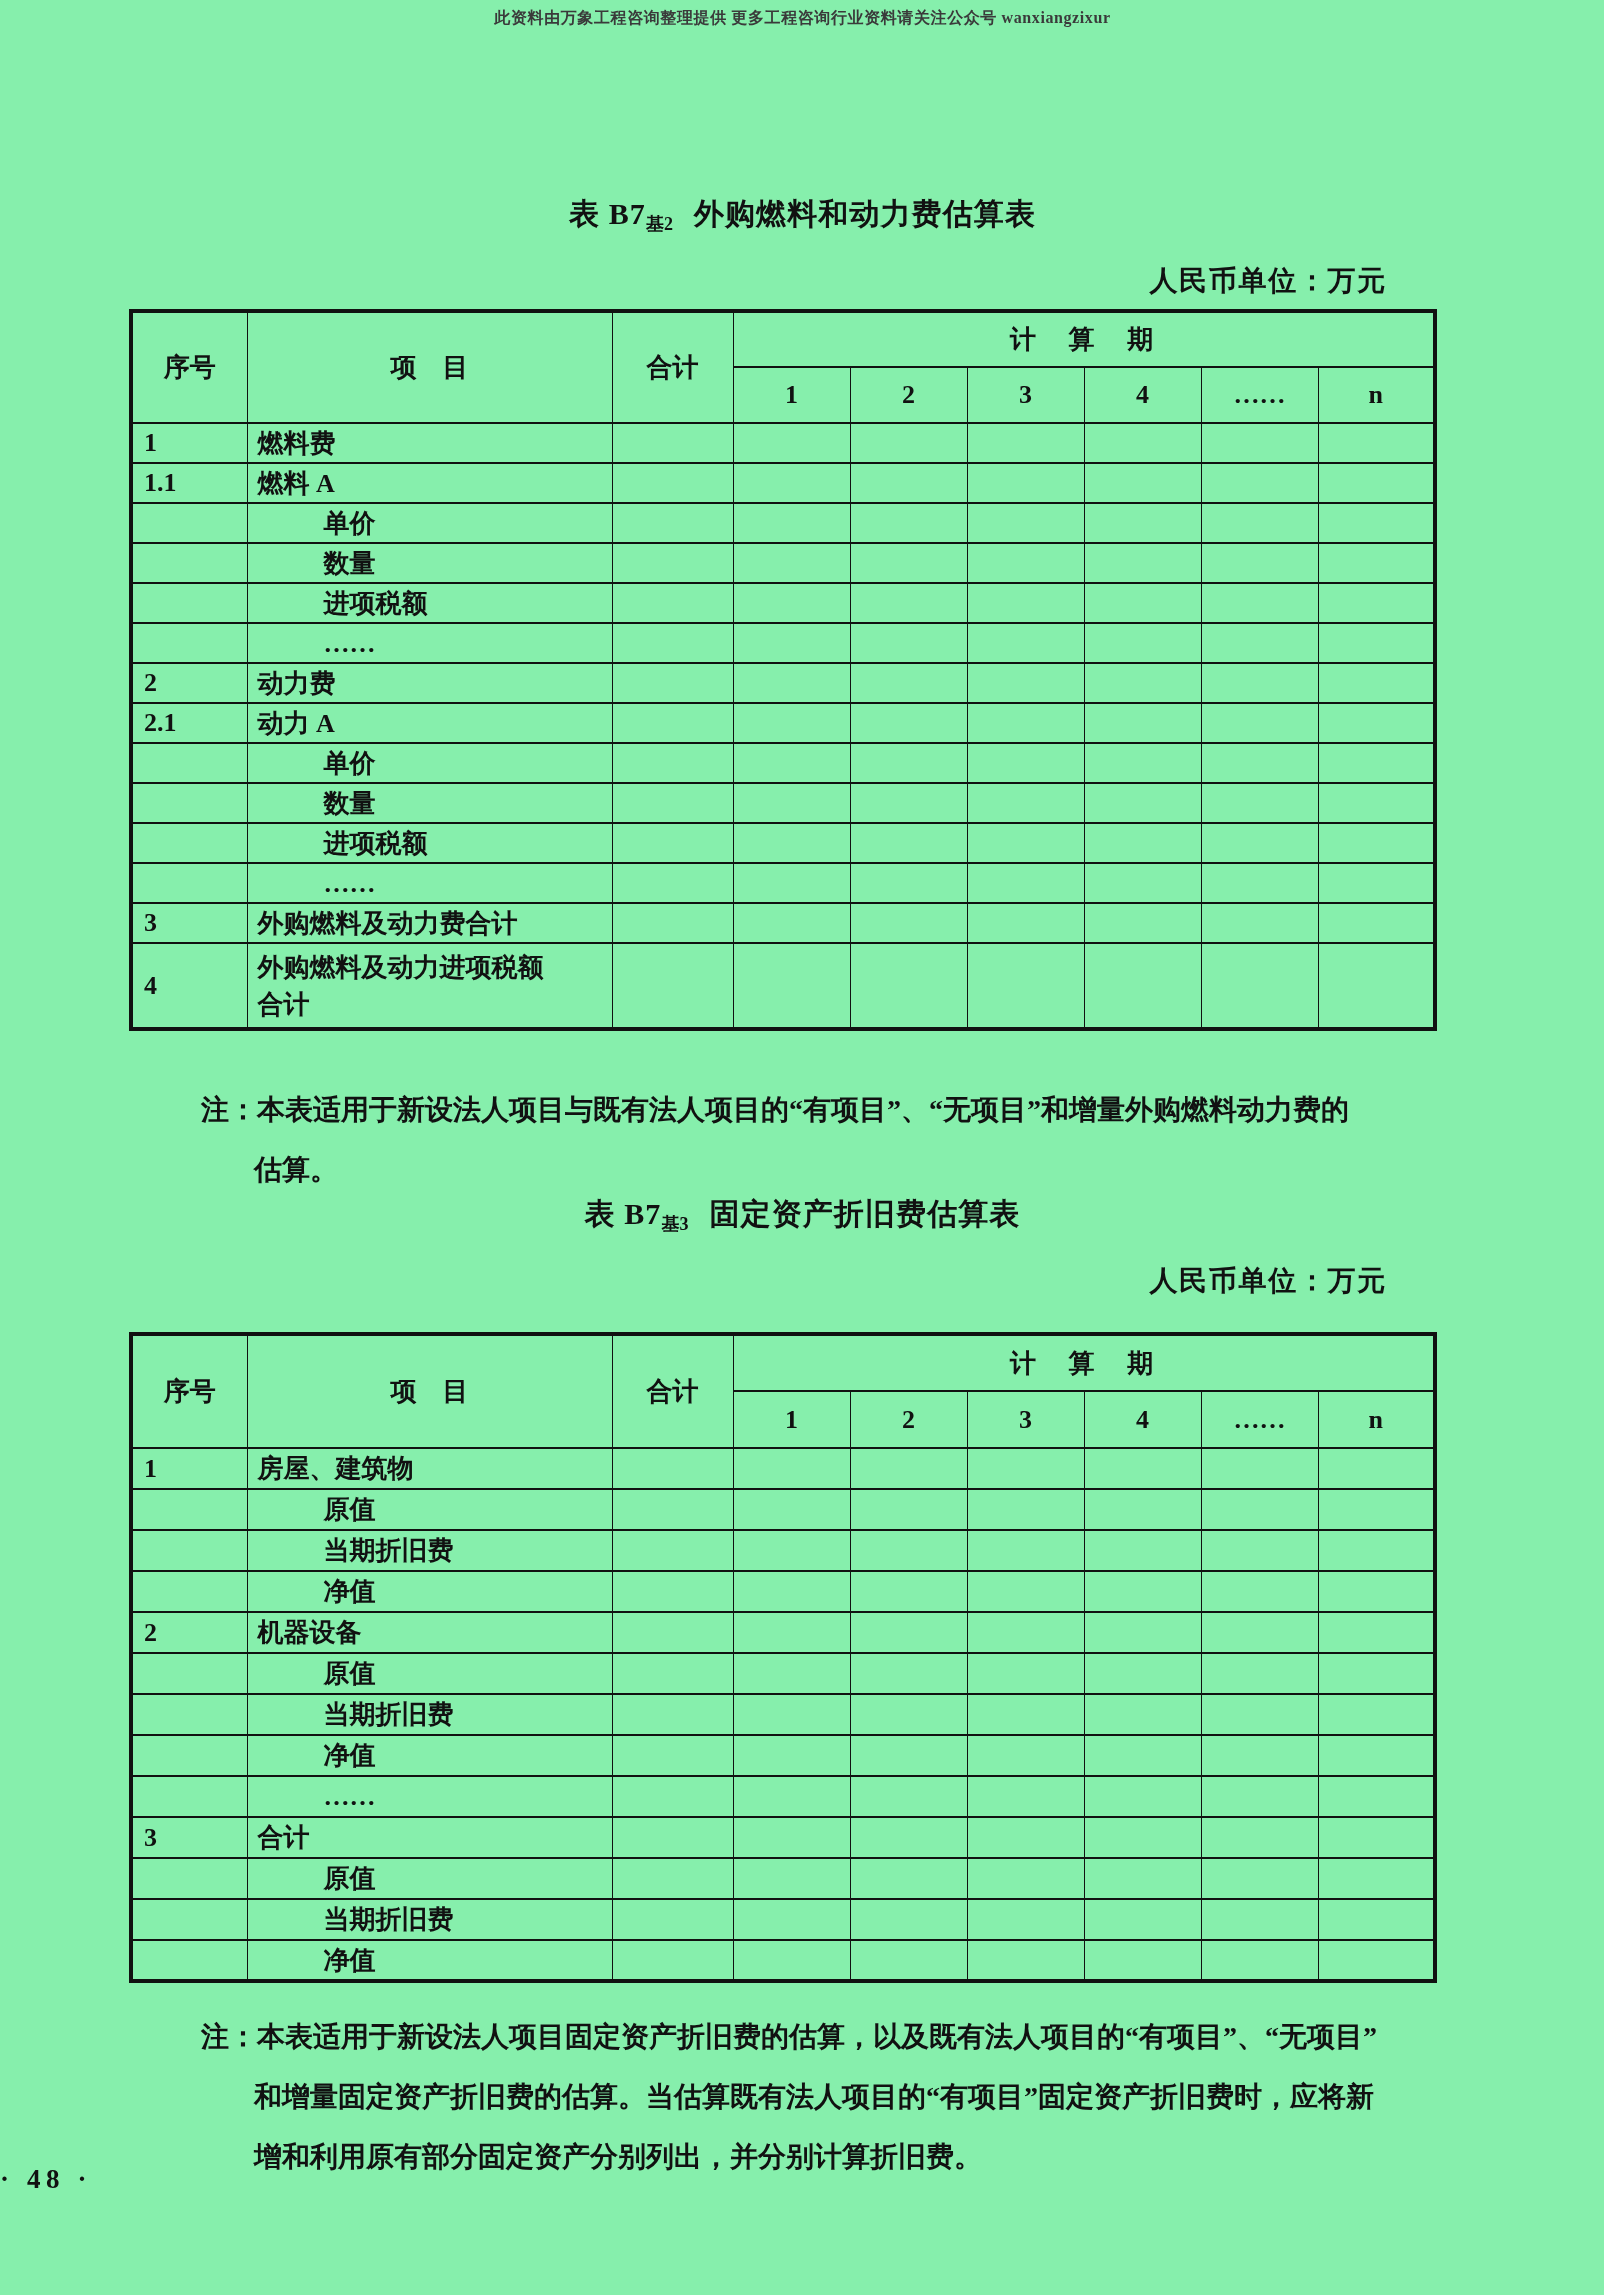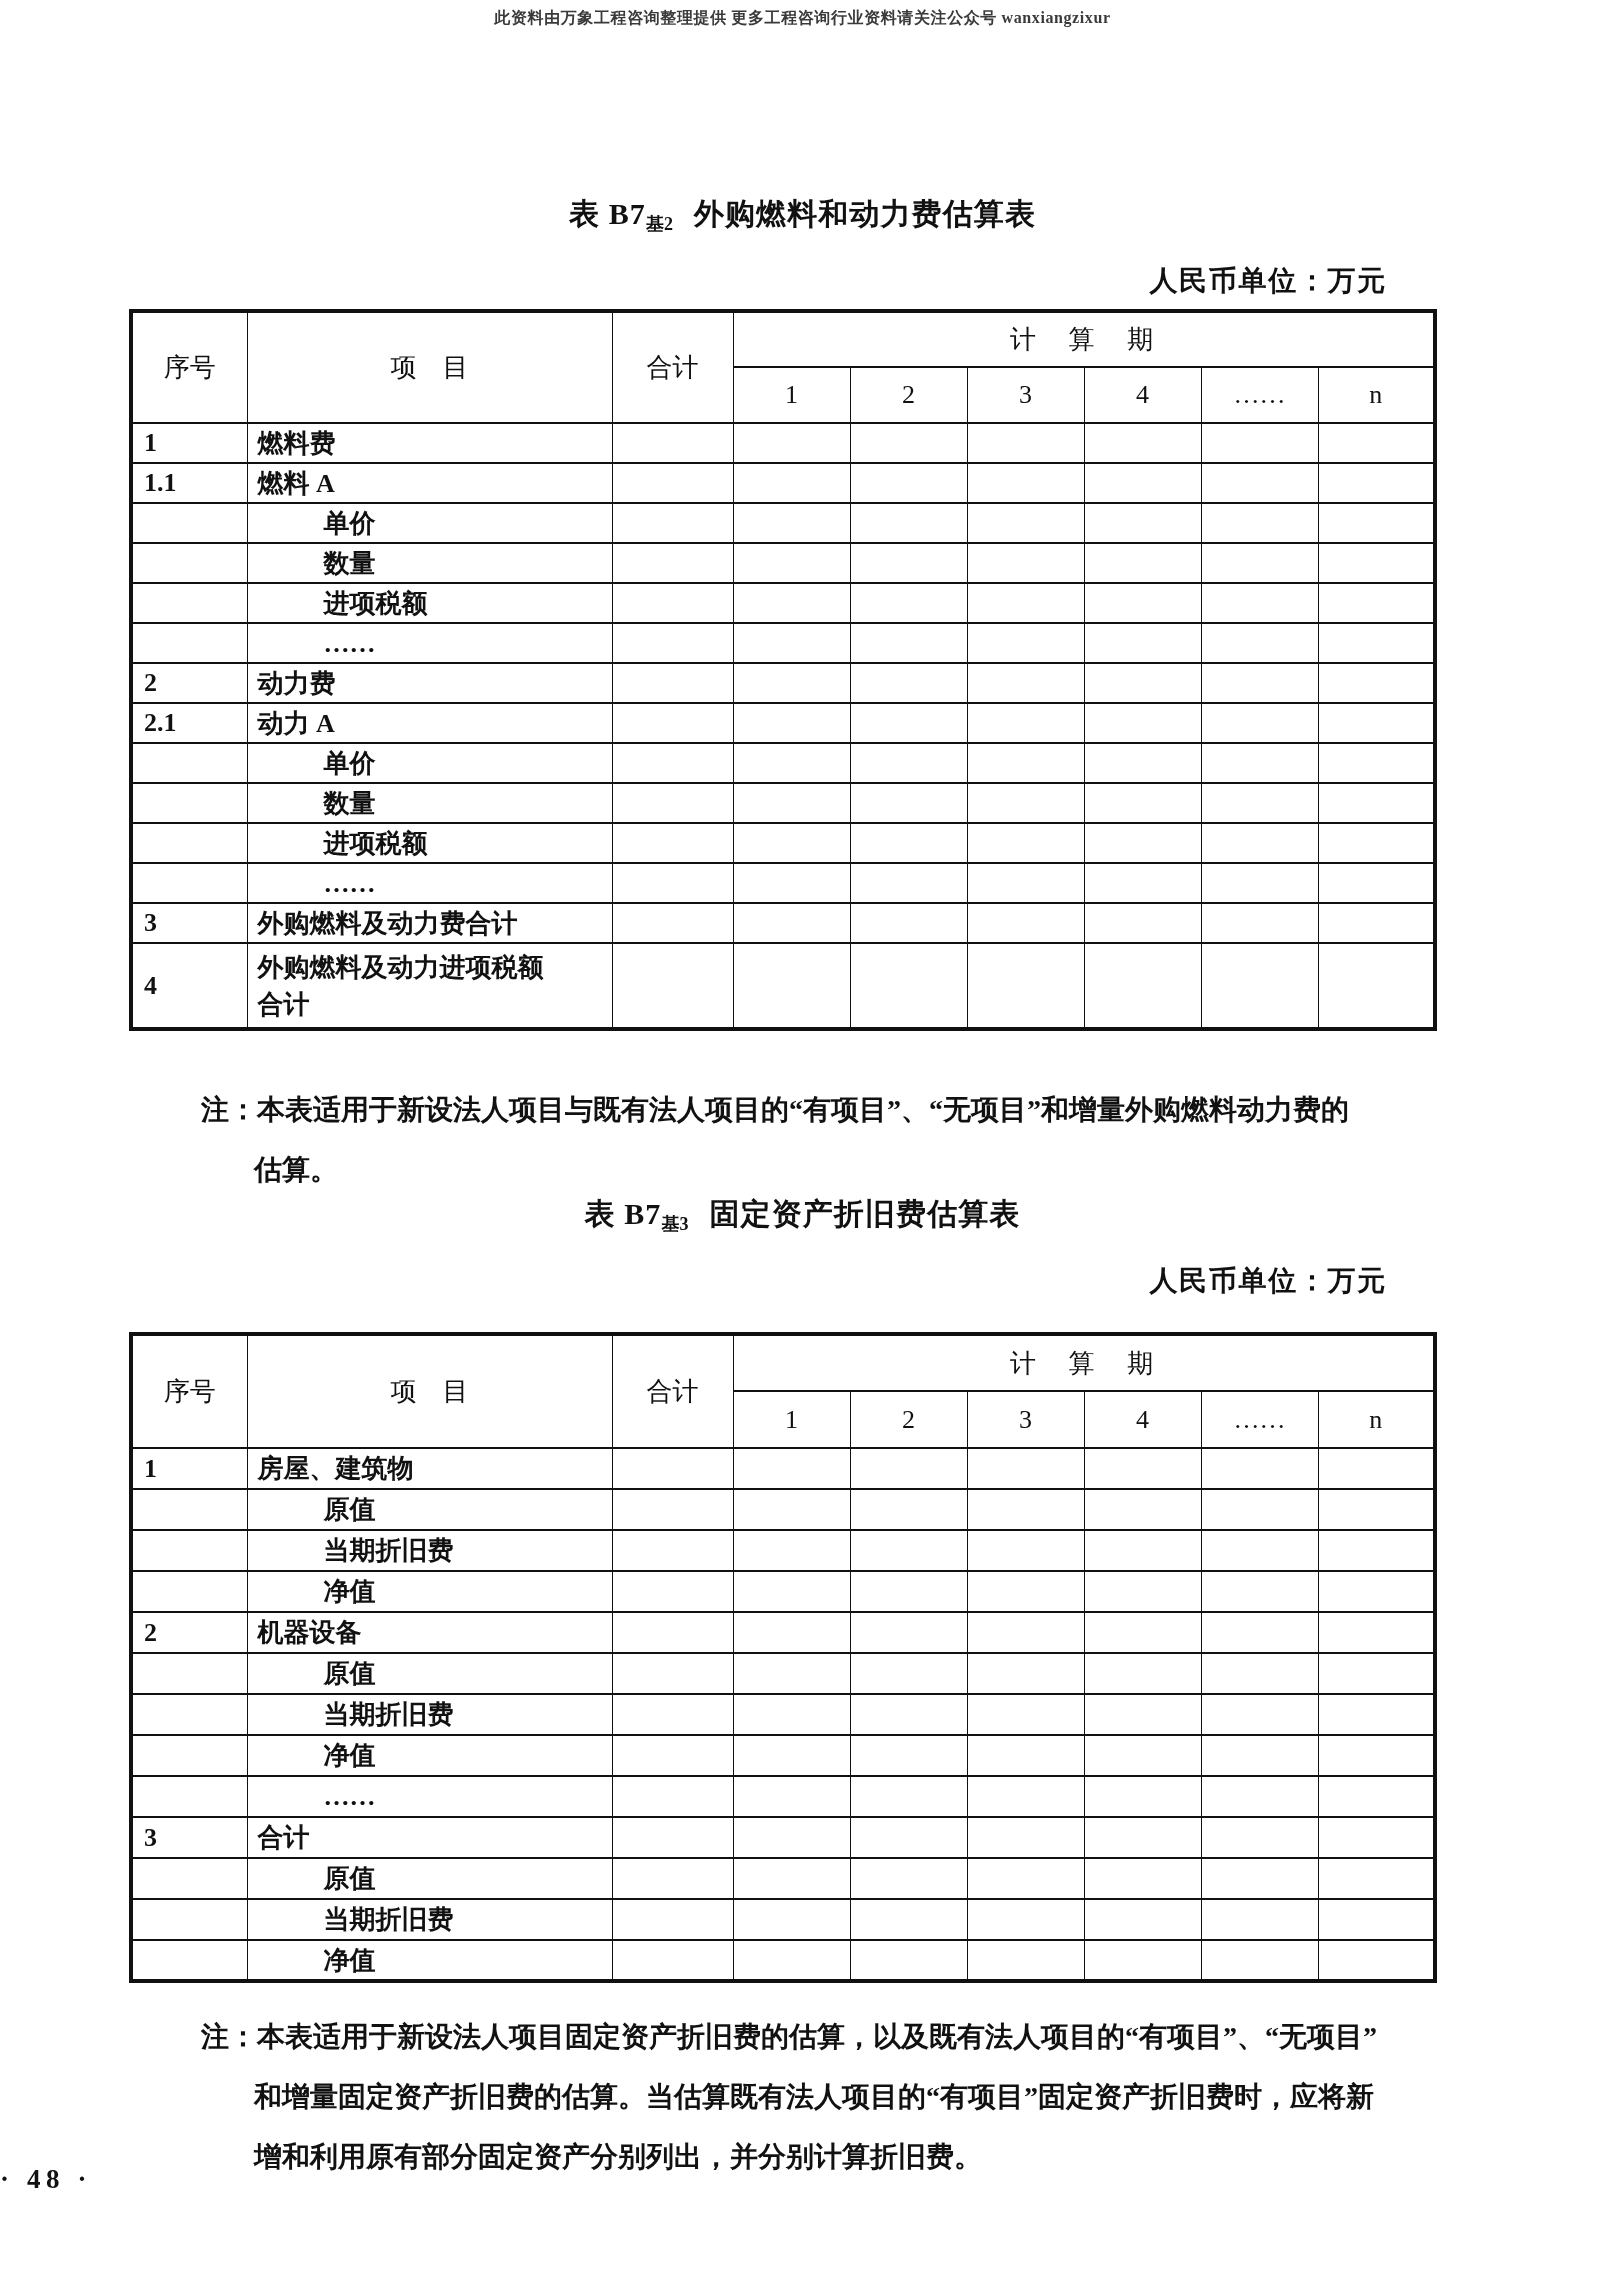--- a/index.html
+++ b/index.html
@@ -1,20 +1,20 @@
 <!DOCTYPE html>
 <html style="font-size:9px"><head>
 <meta charset="utf-8">
 <style>
   html,body{margin:0;padding:0;background:#e8e8e8;}
   .page{
     position:relative;
     width:1605px;
     height:2295px;
-    background:#ffffff;
+    background:#86efac;
     font-family:"Liberation Serif","DejaVu Serif",serif;
     color:#111;
     overflow:hidden;
   }
   
   .watermark{
     position:absolute;
     top:7.8px;left:0;width:100%;
     text-align:center;
     font-size:16px;
@@ -68,21 +68,21 @@
     border:2.2px solid #111;
     border-left-width:1.7px;
     border-right-width:1.7px;
     padding:0;
     overflow:hidden;
   }
   table.est col.c-seq{width:116px;}
   table.est col.c-item{width:365px;}
   table.est col.c-total{width:121px;}
   table.est col.c-p{width:117px;}
-  table.est th{text-align:center;vertical-align:middle;font-weight:400;}
+  table.est th{text-align:center;vertical-align:middle;font-weight:700;}
   table.est th.pg{letter-spacing:3.3px;}
   table.est td{vertical-align:middle;}
   table.est td.seq{text-align:left;padding-left:11px;}
   table.est td.item{
     text-align:left;
     padding-left:10px;
     white-space:pre-line;
     line-height:37px;
   }
   table.est td.item.ind1{padding-left:76px;font-family:Liberation Serif, serif;}

